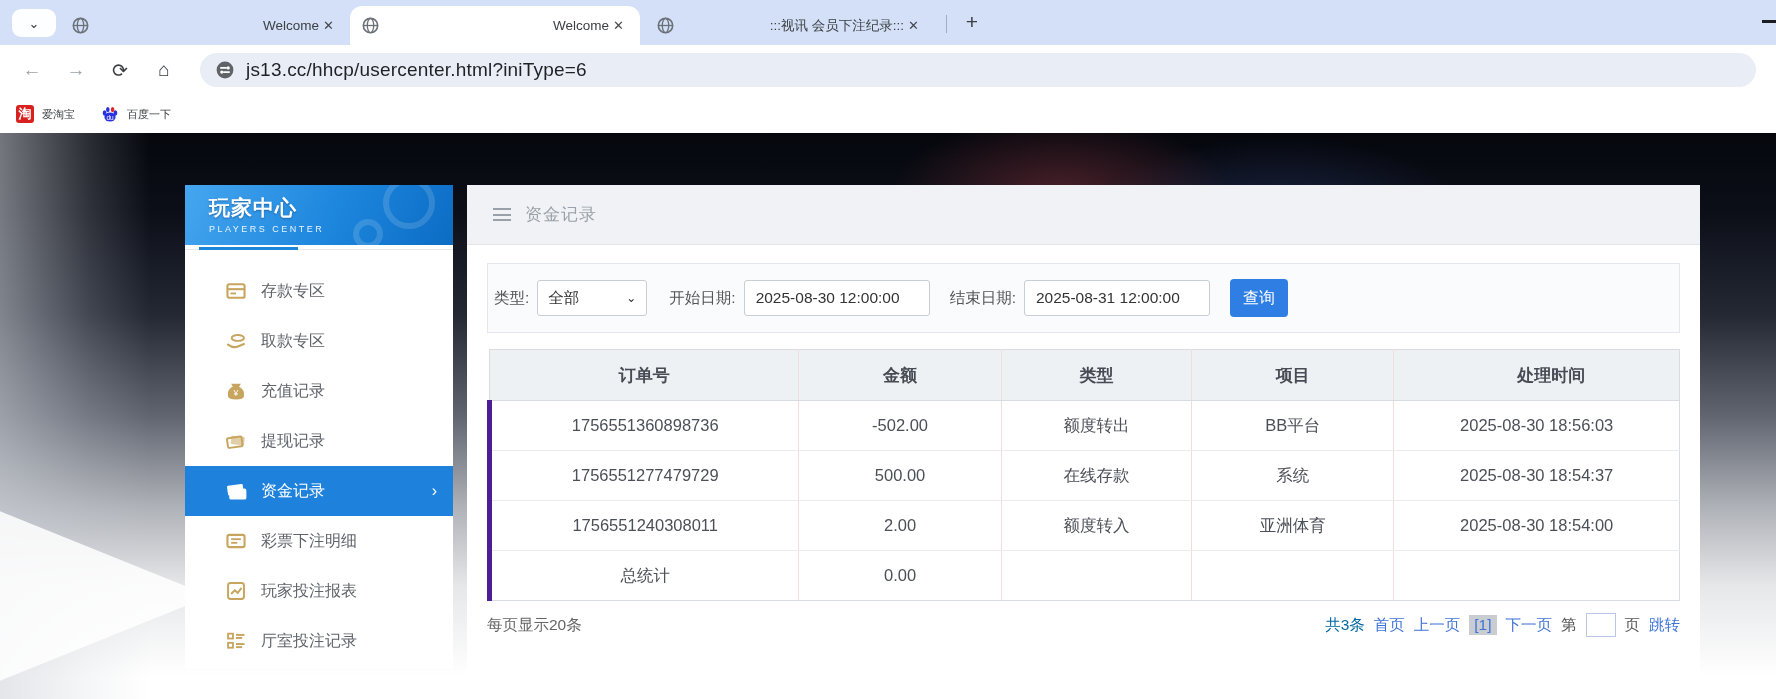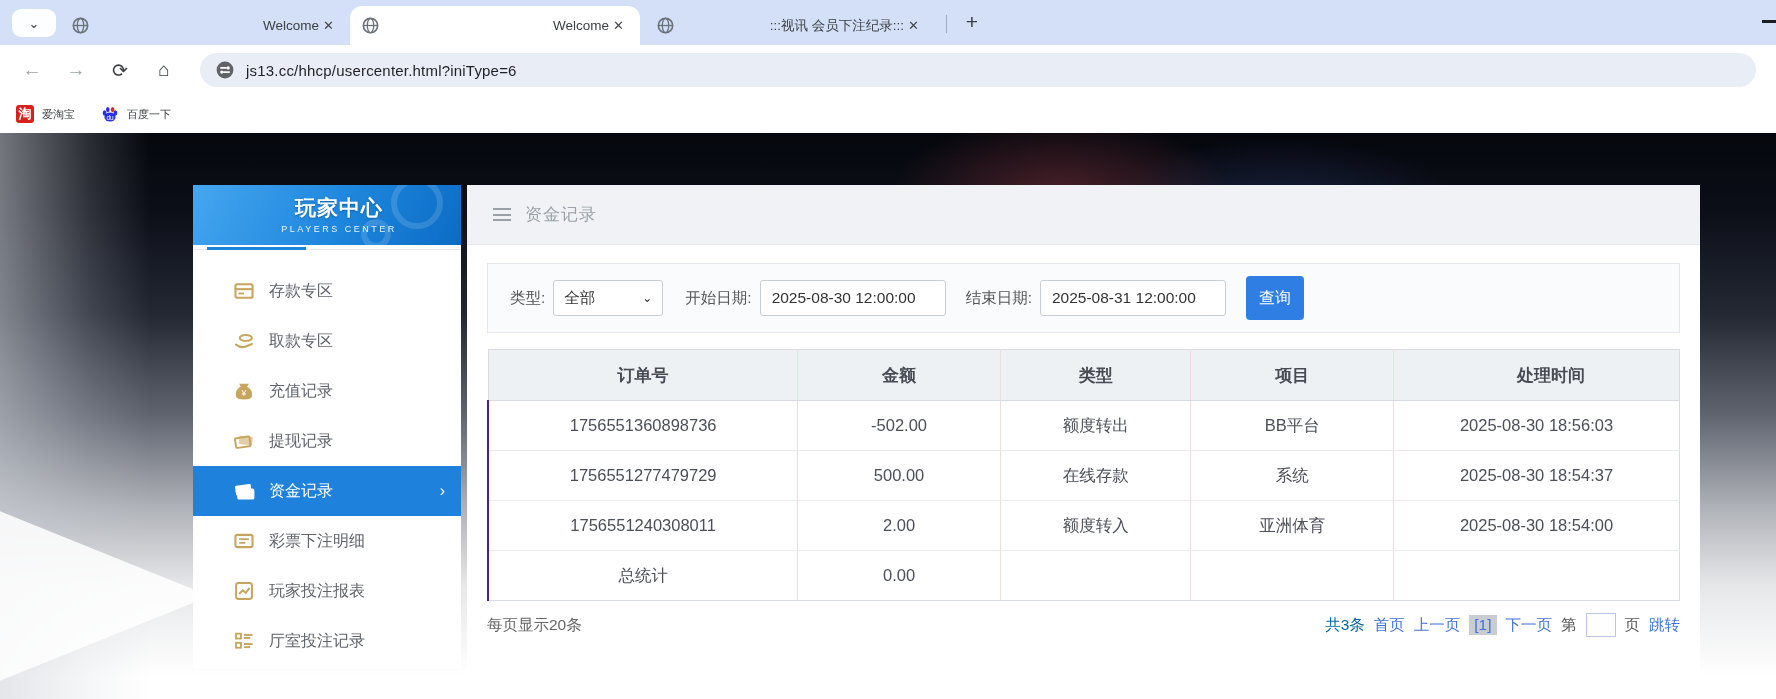--- a/index.html
+++ b/index.html
@@ -16,39 +16,39 @@
   .tab .t-close { flex:0 0 auto; font-size:13px; color:#44474d; padding:2px 4px; }
   .newtab-divider { position:absolute; left:946px; top:15px; width:1px; height:18px; background:#9fadc4; }
   .newtab-btn { position:absolute; left:958px; top:8px; font-size:21px; color:#3c4043; width:28px; height:28px; text-align:center; line-height:28px; }
   .win-min { position:absolute; right:0px; top:20px; width:14px; height:2.5px; background:#1a1d22; }
 
   .toolbar { position:absolute; left:0; top:45px; width:1776px; height:50px; background:#ffffff; }
   .nav-ico { position:absolute; top:11px; width:28px; height:28px; font-size:19px; color:#3c4043; display:flex; align-items:center; justify-content:center; }
   .nav-ico.dim { color:#9aa0a6; }
   .omnibox { position:absolute; left:200px; top:53px; width:1556px; height:34px; border-radius:17px; background:#e9edf6; display:flex; align-items:center; padding:0 16px; }
   .site-ico { width:18px; height:18px; margin-right:12px; }
-  .url-text { font-size:15px; color:#1f2124; letter-spacing:.2px; }
+  .url-text { font-size:19px; color:#1f2124; letter-spacing:.2px; }
 
   .bookmarks { position:absolute; left:0; top:95px; width:1776px; height:38px; background:#fff; display:flex; align-items:center; padding-left:16px; }
   .bm { display:flex; align-items:center; margin-right:26px; }
   .bm-label { font-size:11px; color:#3c4043; margin-left:8px; }
   .bm-ico-taobao { width:18px; height:18px; background:#d8211f; border-radius:3px; color:#fff; font-size:13px; font-weight:bold; text-align:center; line-height:18px; }
 
   
   .page-bg { position:absolute; left:0; top:133px; width:1776px; height:566px;
     background:
       radial-gradient(240px 110px at 1060px 60px, rgba(150,55,65,.45), transparent 70%),
       radial-gradient(280px 130px at 1280px 95px, rgba(55,75,145,.40), transparent 70%),
       linear-gradient(90deg, rgba(205,209,216,.55) 0px, rgba(205,209,216,.18) 90px, transparent 150px),
       linear-gradient(180deg,#05070d 0%,#0c0f18 14%,#232833 32%,#606570 50%,#aeb1b7 66%,#e6e7e9 80%,#ffffff 96%);
   }
   .bg-triangle { position:absolute; left:0; top:470px; width:210px; height:229px; background:rgba(255,255,255,.85); clip-path:polygon(0 18%, 100% 55%, 0 92%); }
 
   
-  .sidebar { position:absolute; left:193px; top:185px; width:268px; height:484px; background:#fff;text-align:center; }
+  .sidebar { position:absolute; left:185px; top:185px; width:268px; height:484px; background:#fff; }
   .sb-header { position:absolute; left:0; top:0; width:268px; height:60px; background:linear-gradient(115deg,#46a6ef 0%,#1d86dd 55%,#0c6cc4 100%); overflow:hidden; padding:9px 0 0 24px; }
   .sb-header .circ { position:absolute; border-radius:50%; border:6px solid rgba(255,255,255,.14); }
   .sb-title { color:#fff; font-size:21px; font-weight:bold; letter-spacing:1px; text-shadow:0 1px 2px rgba(0,40,90,.4); }
   .sb-sub { color:#eaf4ff; font-size:9px; letter-spacing:2.5px; margin-top:2px; }
   .sb-section { padding:24px 0 0 26px; font-size:18px; color:#8d929a; }
   .sb-underline-wrap { position:relative; margin-top:14px; height:3px; border-bottom:1px solid #e8e8e8; }
   .sb-underline { position:absolute; left:14px; top:0; width:99px; height:3px; background:#1c86d8; }
   .sb-items { margin-top:16px; }
   .sb-item { position:relative; height:50px; display:flex; align-items:center; color:#5f646b; font-size:16px; }
   .sb-item .sb-ico { position:absolute; left:40px; width:22px; height:22px; }
@@ -57,34 +57,34 @@
   .sb-item .sb-chev { position:absolute; right:16px; color:#fff; font-size:16px; display:none; }
   .sb-item.selected .sb-chev { display:block; }
 
   
   .main { position:absolute; left:467px; top:185px; width:1233px; height:514px; background:#fff; }
   .main-header { height:60px; background:#f0f2f5; border-bottom:1px solid #e3e5e8; display:flex; align-items:center; padding-left:26px; }
   .hamburger { width:18px; margin-right:14px; }
   .hamburger i { display:block; height:2px; background:#9aa0a8; margin:3.5px 0; }
   .main-title { font-size:17px; color:#9ba1a8; letter-spacing:1px; }
 
-  .filterbox { margin:18px 20px 16px 20px; border:1px solid #e3e6ea; background:#fafbfc; height:70px; display:flex; align-items:center; padding-left:22px; font-size:15.5px; color:#555; }
+  .filterbox { margin:18px 20px 16px 20px; border:1px solid #e3e6ea; background:#fafbfc; height:70px; display:flex; align-items:center; padding-left:6px; font-size:15.5px; color:#555; }
   .f-label { margin-right:8px; }
   .f-select { width:110px; height:36px; background:#fff; border:1px solid #c9cdd4; border-radius:3px; display:flex; align-items:center; justify-content:space-between; padding:0 10px; color:#333; margin-right:22px; }
   .f-select .chev { font-size:12px; color:#333; }
   .f-input { width:186px; height:36px; background:#fff; border:1px solid #c9cdd4; border-radius:3px; display:flex; align-items:center; padding:0 11px; color:#333; font-size:15.5px; margin-right:20px; }
-  .f-btn { width:58px; height:44px; background:#2e7ee4; color:#fff; border:none; border-radius:4px; font-size:16px; font-family:inherit; }
+  .f-btn { width:58px; height:38px; background:#2e7ee4; color:#fff; border:none; border-radius:4px; font-size:16px; font-family:inherit; }
 
   .tablewrap { margin:14px 20px 0 20px; }
   table.grid { width:100%; border-collapse:collapse; table-layout:fixed; }
   table.grid th { background:#edf1f4; height:51px; font-size:17px; color:#464b54; font-weight:bold; border:1px solid #d8dce0; border-left:1px solid #f2dcdc; border-right:1px solid #f2dcdc; }
   table.grid th:first-child { border-left:1px solid #d8dce0; }
   table.grid th:last-child { border-right:1px solid #d8dce0;padding-left:29px; }
   table.grid td { height:50px; text-align:center; font-size:16.5px; color:#4b4f57; background:#fff; border-top:1px solid #e9ebed; border-bottom:1px solid #e9ebed; border-left:1px solid #f2dcdc; border-right:1px solid #f2dcdc; }
-  table.grid td:first-child { border-left:2px solid #4c1d95; }
+  table.grid td:first-child { border-left:5px solid #4c1d95; }
   table.grid td:last-child { border-right:1px solid #d8dce0; }
   table.grid tr:last-child td { border-bottom:1px solid #d8dce0; }
 
   .pager { margin:12px 20px 0 20px; display:flex; align-items:center; justify-content:space-between; font-size:15.5px; color:#666; }
   .pager-right { display:flex; align-items:center; gap:9px; }
   .pg-link { color:#3e73d8; }
   .pg-total { color:#0369a1; }
   .pg-current { background:#c9cdd2; color:#3e73d8; padding:1px 5px; }
   .pg-text { color:#555; }
   .pg-input { width:30px; height:24px; background:#fff; border:1px solid #b9c7e2; }

